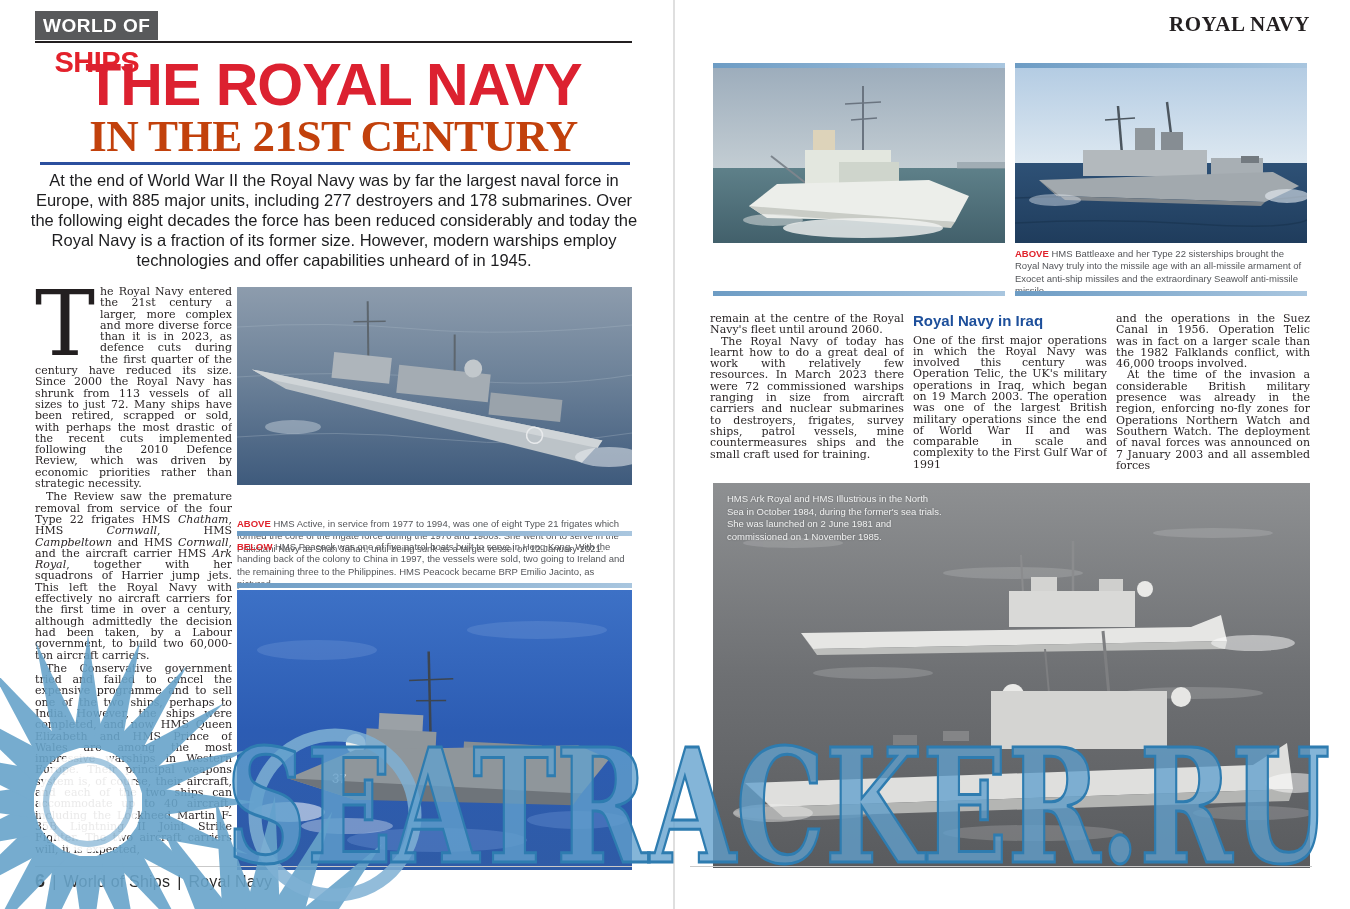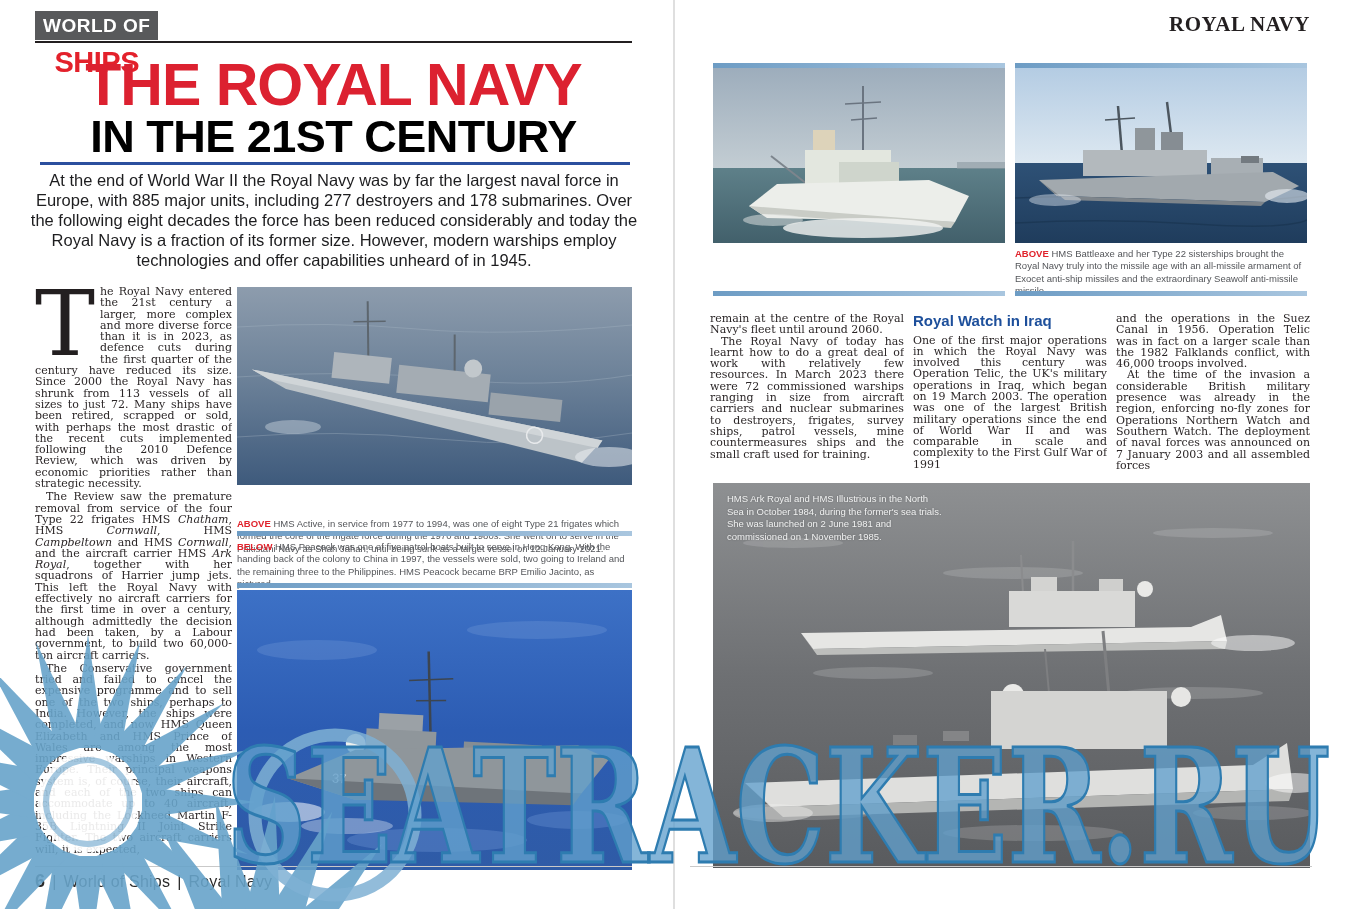--- a/index.html
+++ b/index.html
@@ -11,22 +11,22 @@
   
   .brand{left:35px;top:11px;display:flex;align-items:center;gap:6px;flex-direction:column;}
   .brand-box{background:#58595b;color:#ffffff;font-weight:bold;font-size:19px;
              letter-spacing:.5px;padding:4px 8px 3px 8px;}
   .brand-ships{color:#e3212b;font-weight:bold;font-size:29px;letter-spacing:-.5px;}
   .rule-black{left:35px;top:41px;width:597px;height:2px;background:#231f20;}
 
   
   .t1{left:35px;top:56px;width:597px;text-align:center;color:#dc2130;
       font-weight:bold;font-size:59px;line-height:1;letter-spacing:-1px;}
-  .t2{left:35px;top:114px;width:597px;text-align:center;color:#000000;
-      font-weight:bold;font-size:45px;line-height:1;letter-spacing:-.5px;}
+  .t2{left:35px;top:114px;width:597px;text-align:center;color:#c2410c;
+      font-weight:bold;font-size:45px;line-height:1;letter-spacing:-.5px;font-family:Liberation Serif, serif;}
   .rule-blue{left:40px;top:162px;width:590px;height:3px;background:#2b4f9e;}
   .standfirst{left:30px;top:170px;width:608px;text-align:center;color:#1d1d1f;
       font-size:16.5px;line-height:20px;margin:0;}
 
   
   .body-col{left:35px;top:286px;width:197px;height:572px;overflow:hidden;
       font-family:"DejaVu Serif",serif;font-size:11px;line-height:11.3px;
       color:#2b2627;text-align:justify;}
   .body-col p{margin:0 0 2px 0;}
   .body-col p.ind{text-indent:11px;}
@@ -242,21 +242,21 @@
   <p class="abs cap" style="left:1015px;top:248px;width:292px;">
     <span class="cap-label">ABOVE</span><span> HMS Battleaxe and her Type 22 sisterships brought the Royal Navy truly into the missile age with an all-missile armament of Exocet anti-ship missiles and the extraordinary Seawolf anti-missile missile.</span>
   </p>
   <div class="abs bluebar" style="left:1015px;top:291px;width:292px;"></div>
 
   <div class="abs col" style="left:710px;">
     <p>remain at the centre of the Royal Navy's fleet until around 2060.</p>
     <p class="ind">The Royal Navy of today has learnt how to do a great deal of work with relatively few resources. In March 2023 there were 72 commissioned warships ranging in size from aircraft carriers and nuclear submarines to destroyers, frigates, survey ships, patrol vessels, mine countermeasures ships and the small craft used for training.</p>
   </div>
   <div class="abs col" style="left:913px;">
-    <h3 class="iraq-h">Royal Watch in Iraq</h3>
+    <h3 class="iraq-h">Royal Navy in Iraq</h3>
     <p>One of the first major operations in which the Royal Navy was involved this century was Operation Telic, the UK's military operations in Iraq, which began on 19 March 2003. The operation was one of the largest British military operations since the end of World War II and was comparable in scale and complexity to the First Gulf War of 1991</p>
   </div>
   <div class="abs col" style="left:1116px;">
     <p>and the operations in the Suez Canal in 1956. Operation Telic was in fact on a larger scale than the 1982 Falklands conflict, with 46,000 troops involved.</p>
     <p class="ind">At the time of the invasion a considerable British military presence was already in the region, enforcing no-fly zones for Operations Northern Watch and Southern Watch. The deployment of naval forces was announced on 7 January 2003 and all assembled forces</p>
   </div>
 
   <div class="abs photo" style="left:713px;top:483px;width:597px;height:385px;">
     <svg viewBox="0 0 597 385" preserveAspectRatio="none">
       <defs>

